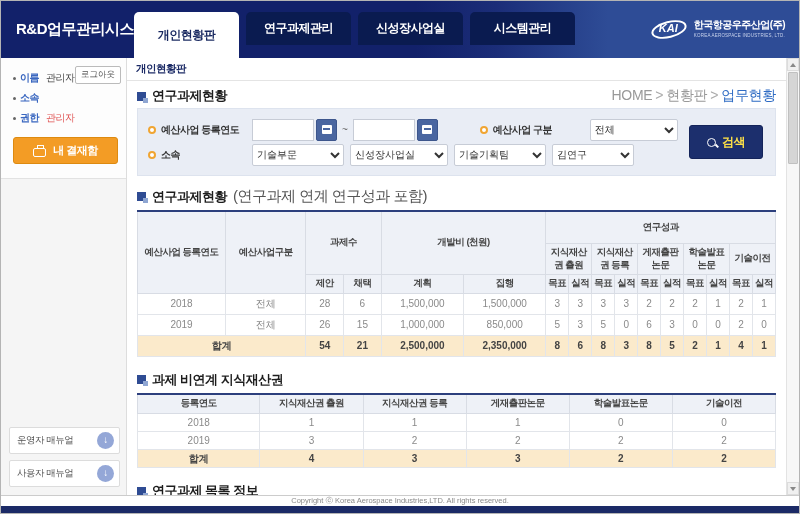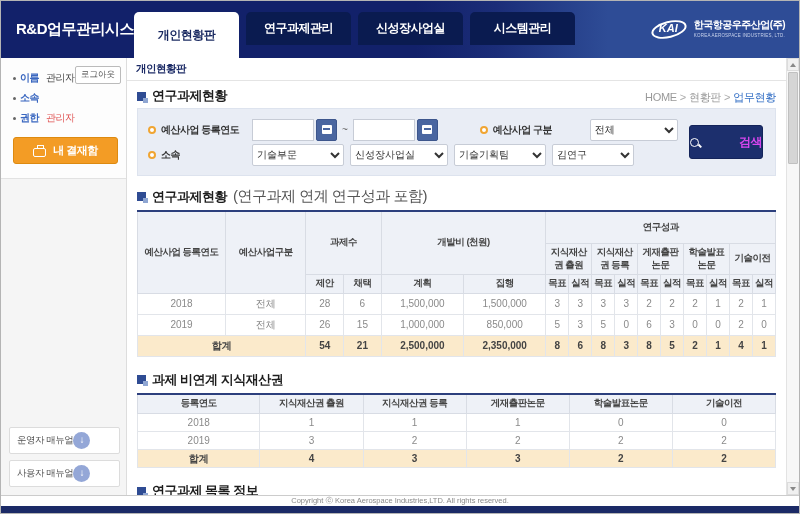--- a/index.html
+++ b/index.html
@@ -32,58 +32,58 @@
   .profile-row { display:flex; align-items:center; font-size:10px; height:20px; }
   .pdot { width:3px; height:3px; background:#666; border-radius:50%; margin-right:4px; flex:none; }
   .plabel { color:#3a67c0; font-weight:bold; letter-spacing:-0.5px; }
   .pvalue { color:#444; margin-left:7px; letter-spacing:-0.5px; }
   .pvalue.red { color:#e05252; }
   .approval-btn { margin-top:9px; width:100%; height:27px; background:#f39c25; border:1px solid #dd8a10; border-radius:3px;
     color:#fff; font-weight:bold; font-size:11px; display:flex; align-items:center; justify-content:center; gap:7px; cursor:pointer; letter-spacing:-0.5px;}
   .briefcase-icon { position:relative; width:13px; height:9px; border:1.5px solid #fff; border-radius:2px; margin-top:3px; }
   .briefcase-icon::before { content:''; position:absolute; top:-4px; left:2.5px; width:5px; height:3px; border:1.5px solid #fff; border-bottom:none; border-radius:1px; }
   .manuals { padding:6px 6px 8px 8px; }
-  .manual-btn { display:flex; align-items:center; background:#fff; border:1px solid #dcdcdc; border-radius:2px;
+  .manual-btn { display:flex; align-items:center; justify-content:space-between; background:#fff; border:1px solid #dcdcdc; border-radius:2px;
     padding:4px 5px 4px 7px; margin-top:6px; font-size:9.5px; color:#555; cursor:pointer; letter-spacing:-0.5px; width:100%;}
   .download-icon { width:17px; height:17px; border-radius:50%; background:#94a7d7; color:#fff; text-align:center; flex:none; }
   .download-icon::after { content:'↓'; font-size:10px; line-height:16px; font-weight:bold; }
 
   
   .main { flex:1; background:#fff; overflow:hidden; position:relative; }
   .subnav { height:23px; border-bottom:1px solid #e4e4e4; display:flex; align-items:center; padding-left:9px;
     font-size:10.5px; font-weight:bold; color:#1c2b66; letter-spacing:-0.5px; }
   .content { padding:0 10px; }
   .head-row { display:flex; justify-content:space-between; align-items:flex-end; margin-top:5px; height:19px; }
   .section-title { display:flex; align-items:center; font-size:13px; font-weight:bold; color:#1d1d1d; letter-spacing:-0.5px; }
   .sq-icon { position:relative; width:9px; height:9px; background:#2f4c93; margin-right:6px; flex:none; }
   .sq-icon::after { content:''; position:absolute; right:-2px; bottom:-2px; width:5px; height:5px; background:#8fa6d2; }
   .section-sub { font-size:15px; color:#555; font-weight:normal; margin-left:6px; letter-spacing:-0.5px; }
-  .breadcrumb { font-size:11px; color:#999; letter-spacing:-0.3px; }
+  .breadcrumb { font-size:14px; color:#999; letter-spacing:-0.3px; }
   .breadcrumb .sep { margin:0 3px; color:#aaa; }
   .breadcrumb .current { color:#2f6cc4; }
 
   
   .search-panel { position:relative; margin-top:3px; background:#e9edf5; border:1px solid #dde3ee; padding:7px 10px; }
   .search-row { display:flex; align-items:center; height:23px; margin:2px 0; }
   .f-label { display:flex; align-items:center; font-size:10px; font-weight:bold; color:#333; width:104px; flex:none; letter-spacing:-0.5px; }
   .f-label.short { width:104px; }
   .odot { width:8px; height:8px; border-radius:50%; background:#fff; border:2.5px solid #f0a532; margin-right:5px; flex:none; }
   .date-input { width:62px; height:22px; border:1px solid #c7ccd6; background:#fff; font-size:10px; padding:0 4px; }
   .cal-btn { width:21px; height:22px; background:#4a66a0; border:1px solid #3d568c; border-radius:2px; margin-left:2px; cursor:pointer;
     display:flex; align-items:center; justify-content:center; }
   .calendar-icon { display:block; width:10px; height:9px; background:#fff; border-radius:1px; position:relative; }
   .calendar-icon::after { content:''; position:absolute; left:1.5px; right:1.5px; top:3px; height:1.5px; background:#4a66a0; }
   .tilde { margin:0 5px; font-size:10px; color:#666; }
   .sel { height:22px; border:1px solid #c7ccd6; background:#fff; font-size:10px; color:#333; border-radius:2px; }
   .sel.division { width:88px; margin-left:6px; }
   .sel.dept { margin-right:6px; }
   .spacer { width:42px; flex:none; }
   .search-btn { position:absolute; right:12px; top:50%; transform:translateY(-50%); width:74px; height:34px;
-    background:#1c2f6d; border:1px solid #14245a; border-radius:3px; color:#d946ef; font-size:12px; font-weight:bold;
-    display:flex; align-items:center; justify-content:space-between; gap:6px; cursor:pointer; letter-spacing:-0.5px;}
+    background:#1c2f6d; border:1px solid #14245a; border-radius:3px; color:#fde047; font-size:12px; font-weight:bold;
+    display:flex; align-items:center; justify-content:center; gap:6px; cursor:pointer; letter-spacing:-0.5px;}
   .search-icon { position:relative; width:9px; height:9px; border:1.5px solid #fff; border-radius:50%; display:inline-block; flex:none;}
   .search-icon::after { content:''; position:absolute; width:4px; height:1.5px; background:#fff; right:-3.5px; bottom:-1px; transform:rotate(45deg); }
 
   
   table { width:100%; border-collapse:collapse; table-layout:fixed; background:#fff; }
   .dtable { border-top:2px solid #2c3f7d; }
   .dtable th { background:#eef1f7; font-size:9.5px; font-weight:bold; color:#444; border:1px solid #d8dce4; padding:2px 1px; letter-spacing:-0.5px; }
   .dtable td { font-size:10px; color:#8a8a8a; text-align:center; border:1px solid #e2e5ea; padding:0 2px; height:21px; }
   .dtable tr.total td { background:#fbeacb; color:#444; font-weight:bold; }
   .t1 th.grp { height:32px; }

